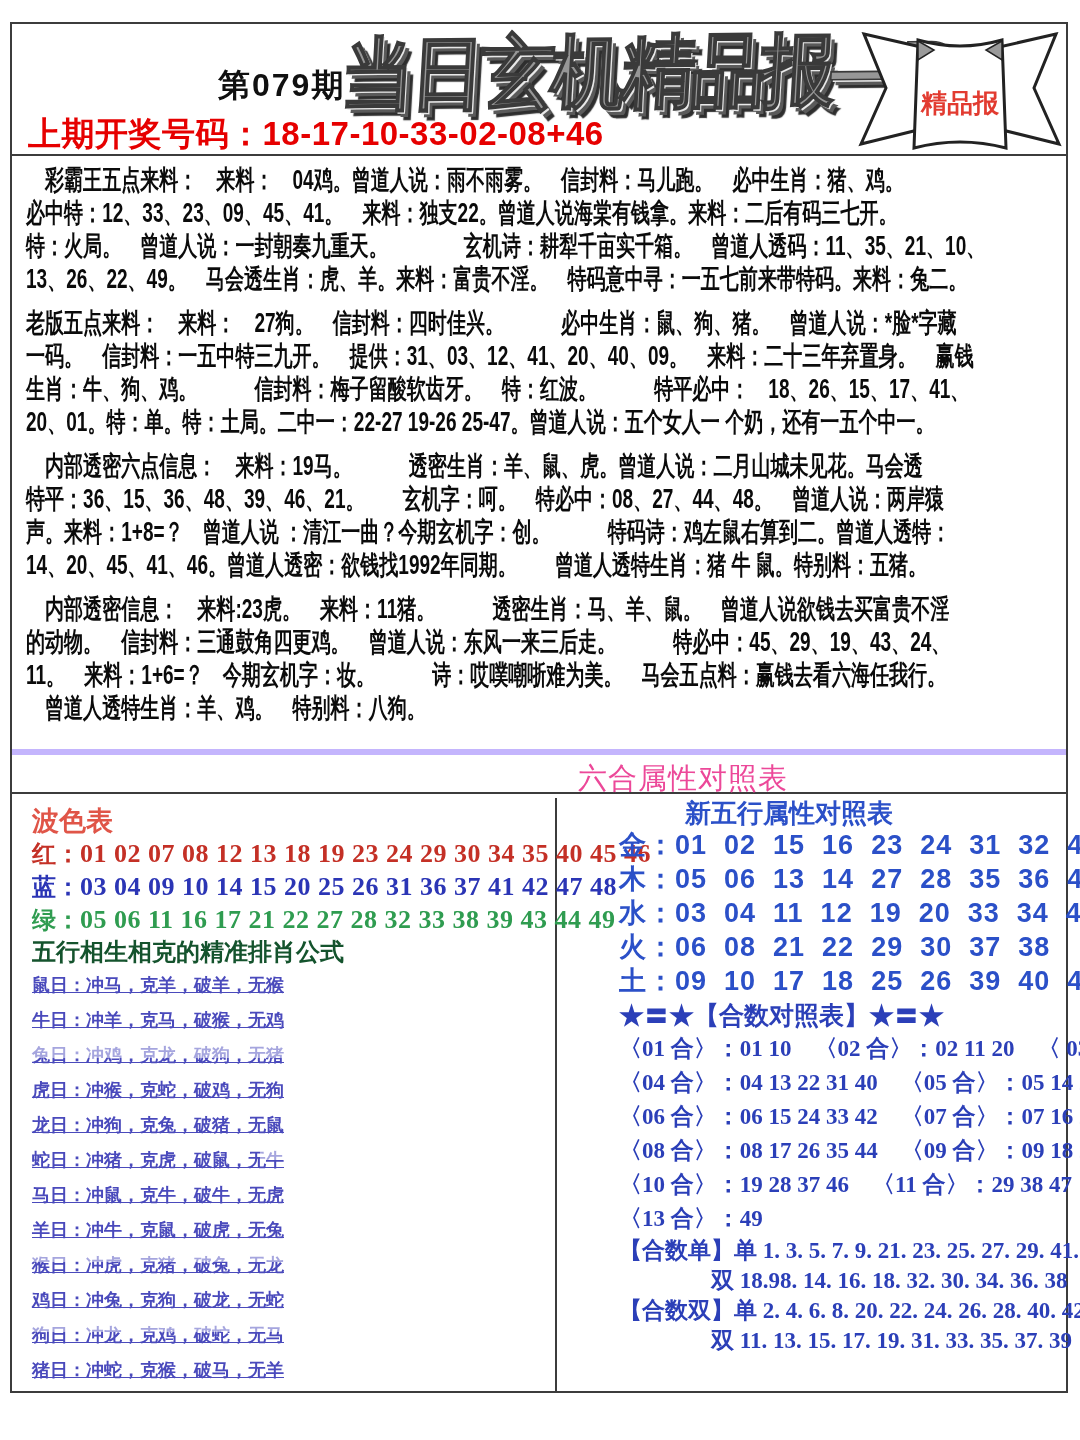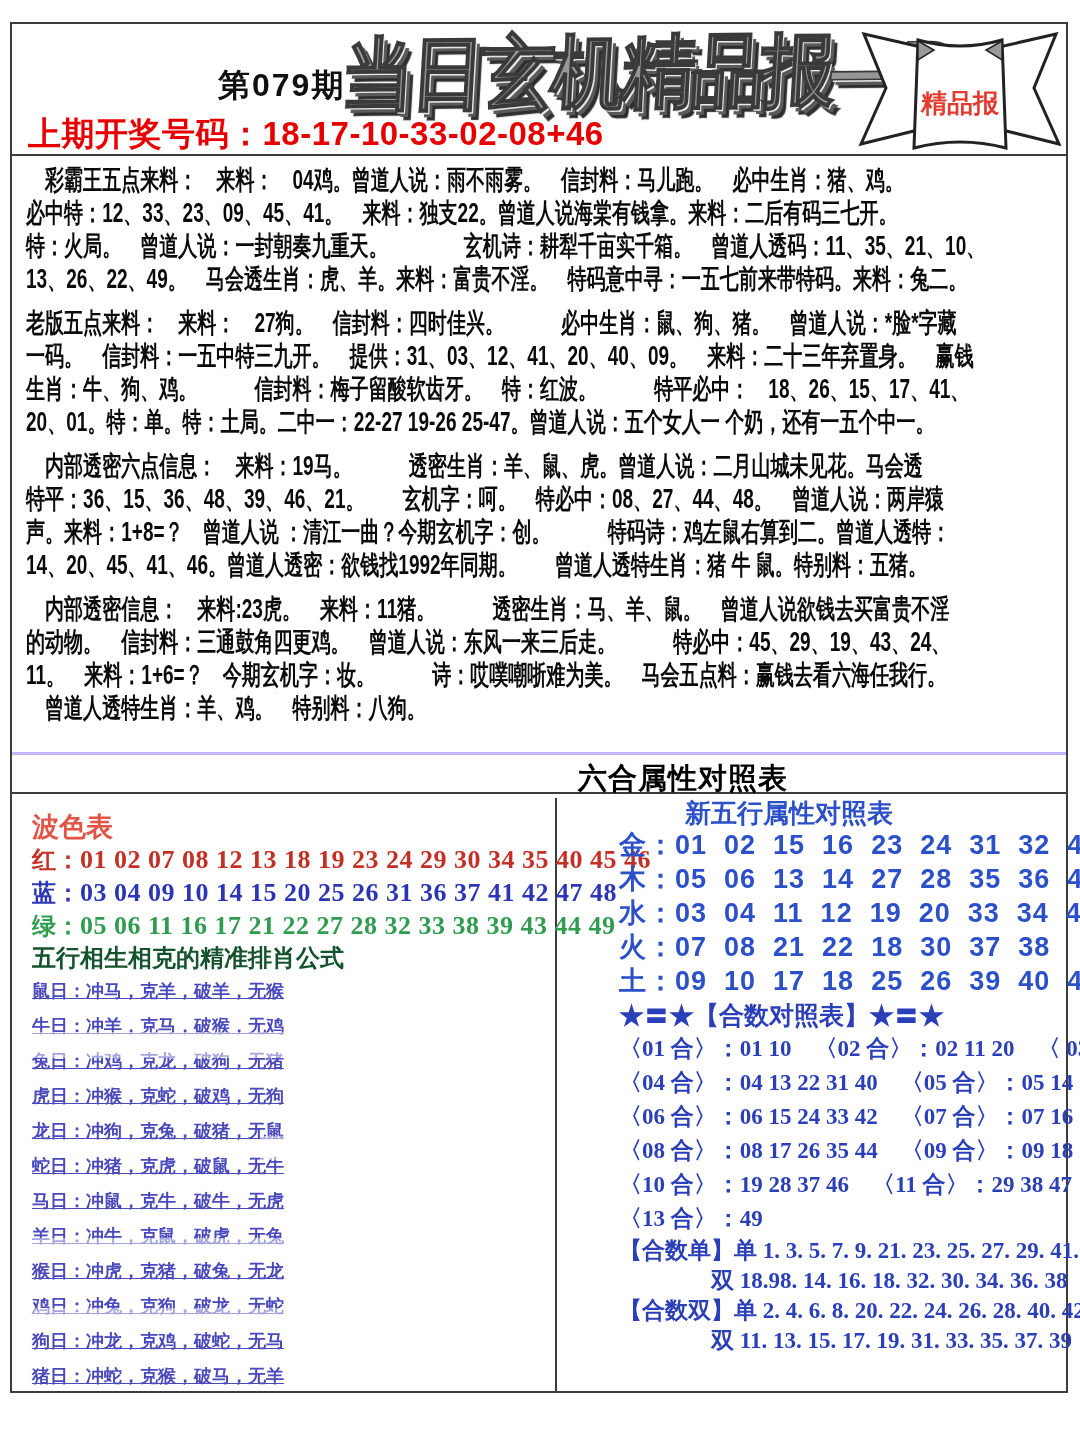--- a/index.html
+++ b/index.html
@@ -21,35 +21,35 @@
     color:#979797; white-space:nowrap; letter-spacing:-4px;
     transform:scaleY(1.08) skewX(-4deg) rotate(-0.5deg); transform-origin:0 0;
     text-shadow:2px 2px 0 #e8e8e8, 5px 5px 0 #5a5a5a, 8px 8px 1px #2e2e2e;
     -webkit-text-stroke:1.5px #3a3a3a;
   }
   .last-draw { position:absolute; left:16px; top:88px; font-size:33px; font-weight:bold;
     color:#e60000; white-space:nowrap; letter-spacing:0.5px; }
   .ribbon-wrap { position:absolute; right:2px; top:0; width:208px; height:130px; }
   
   .paras-sec { position:absolute; left:0; top:132px; width:100%; height:599px;
-    border-bottom:3px solid #c4b5fd; box-sizing:border-box; overflow:hidden; }
+    border-bottom:6px solid #c4b5fd; box-sizing:border-box; overflow:hidden; }
   .paras-inner { position:absolute; left:14px; top:8px; width:1480px;
     transform:scaleX(0.705); transform-origin:0 0; }
   .para { margin-bottom:11px; }
   .para-line { display:block; white-space:pre; font-weight:bold; color:#0b0b0b;
     font-size:27px; line-height:33px; }
   
   .title-bar { position:absolute; left:0; top:731px; width:100%; height:39px;
     border-bottom:2px solid #3c3c3c; box-sizing:border-box; }
-  .sec-title { position:absolute; left:566px; top:4px; font-size:29px; font-weight:bold;
-    color:#000000; letter-spacing:1px; white-space:nowrap; }
+  .sec-title { position:absolute; left:566px; top:4px; font-size:29px; font-weight:normal;
+    color:#ec4899; letter-spacing:1px; white-space:nowrap; }
   
   .bottom-sec { position:absolute; left:0; top:770px; width:100%; bottom:0; }
   .col-divider { position:absolute; left:543px; top:4px; bottom:0; width:2px; background:#3c3c3c; }
-  .left-col { position:absolute; left:0; top:16px; width:481px; bottom:0; padding:2px 0 16px 20px; box-sizing:border-box; }
+  .left-col { position:absolute; left:0; top:10px; width:481px; bottom:0; padding:2px 0 16px 20px; box-sizing:border-box; }
   .bose-title { color:#e05548; font-size:27px; font-weight:bold; line-height:31px; }
   .bose-row { font-weight:bold; font-size:24px; line-height:33px; white-space:pre; }
   .bose-row .bose-nums { font-family:"Liberation Serif", serif; font-size:26px; letter-spacing:0.5px; }
   .bose-red   { color:#c43026; }
   .bose-blue  { color:#2b35b5; }
   .bose-green { color:#2f9c50; }
   .formula-title { color:#14532d; font-weight:bold; font-size:24px; line-height:32px; }
   .zodiac-row { color:#4a4abc; font-weight:bold; font-size:18px; line-height:35px; white-space:pre;text-decoration:underline; }
   .right-col { position:absolute; left:545px; top:0; right:0; bottom:0; padding:4px 0 0 14px; box-sizing:border-box;margin-left:48px; }
   .wuxing-title { color:#2b50c8; font-weight:bold; font-size:26px; line-height:30px; margin-left:66px; }
@@ -153,21 +153,21 @@
           </div>
       </div>
 
       <div class="right-col">
         <div class="wuxing-title">新五行属性对照表</div>
         <div>
 
         <div class="wuxing-row"><span>金：</span><span>01  02  15  16  23  24  31  32  45  46</span></div>
             <div class="wuxing-row"><span>木：</span><span>05  06  13  14  27  28  35  36  43  44</span></div>
             <div class="wuxing-row"><span>水：</span><span>03  04  11  12  19  20  33  34  41  42  49</span></div>
-            <div class="wuxing-row"><span>火：</span><span>07  08  21  22  18  30  37  38</span></div>
+            <div class="wuxing-row"><span>火：</span><span>06  08  21  22  29  30  37  38</span></div>
             <div class="wuxing-row"><span>土：</span><span>09  10  17  18  25  26  39  40  47  48</span></div>
           </div>
         <div class="hesu-header">★〓★【合数对照表】★〓★</div>
         <div>
 
         <div class="hesu-row">〈01 合〉：01 10　〈02 合〉：02 11 20　〈 03 合〉：03 12 21 30</div>
             <div class="hesu-row">〈04 合〉：04 13 22 31 40　〈05 合〉：05 14 23 32 41</div>
             <div class="hesu-row">〈06 合〉：06 15 24 33 42　〈07 合〉：07 16 25 34 43</div>
             <div class="hesu-row">〈08 合〉：08 17 26 35 44　〈09 合〉：09 18 27 36 45</div>
             <div class="hesu-row">〈10 合〉：19 28 37 46　〈11 合〉：29 38 47　〈12 合〉：39 48</div>

